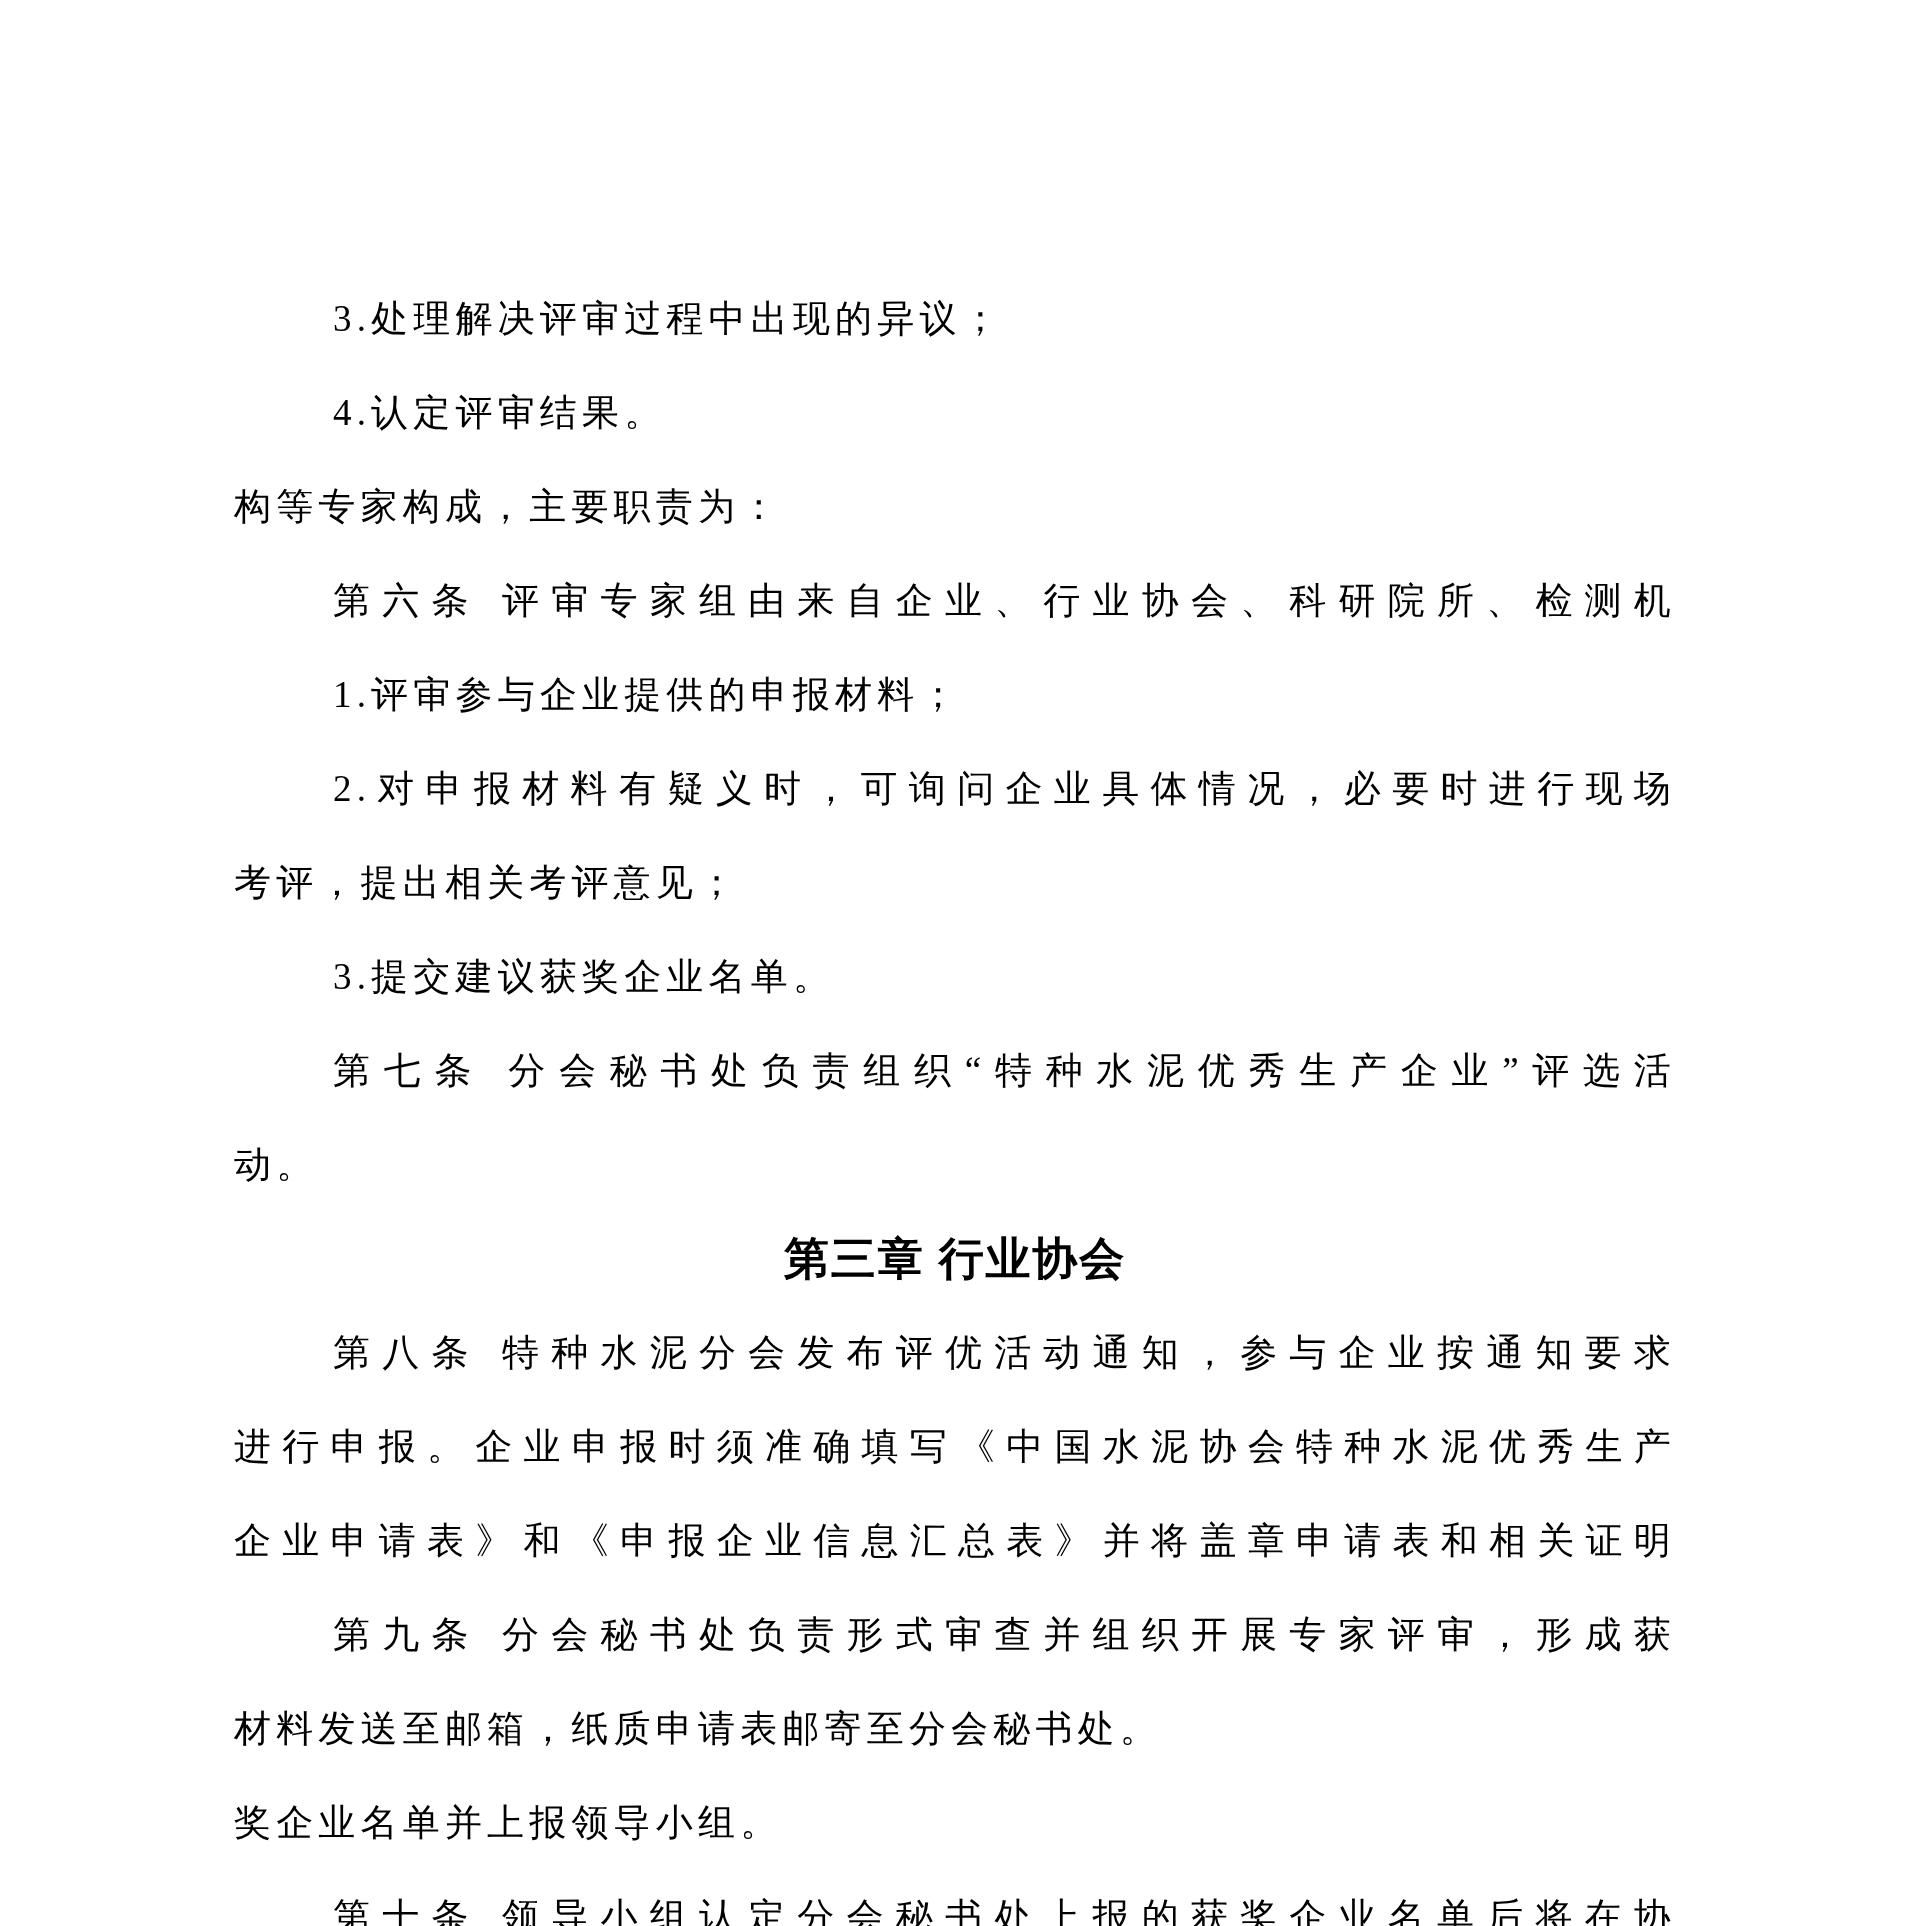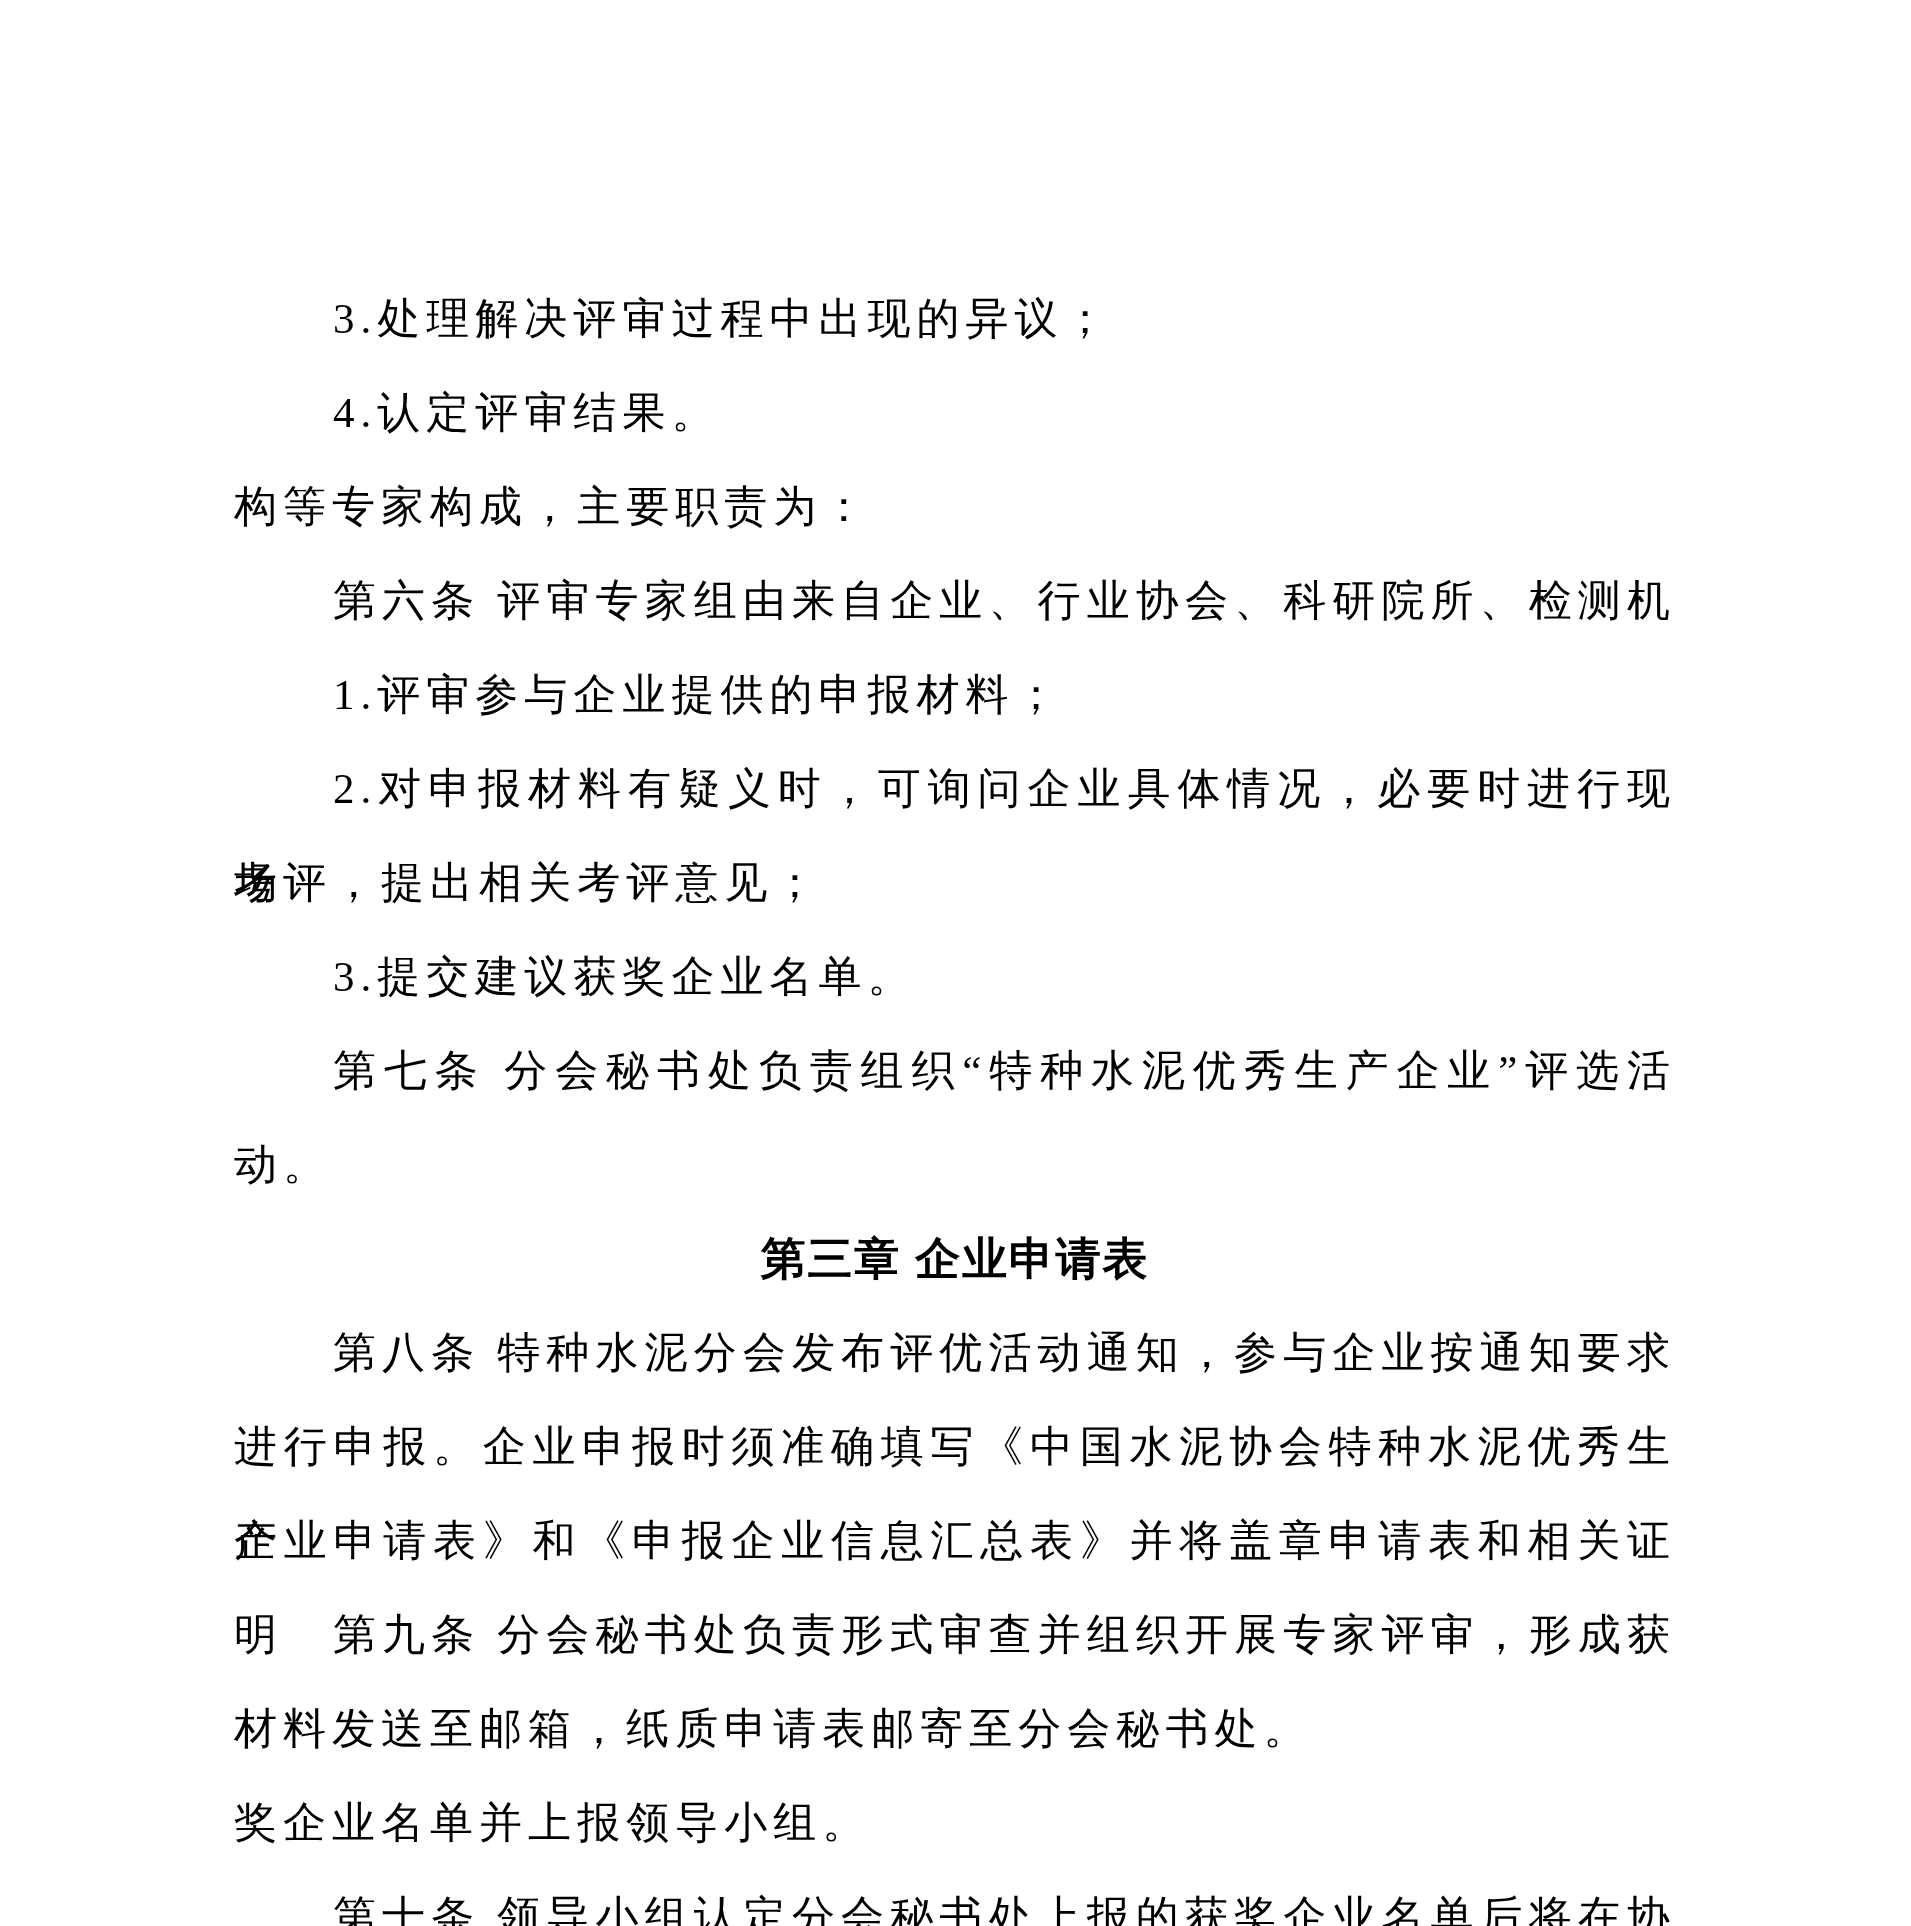--- a/index.html
+++ b/index.html
@@ -16,21 +16,21 @@
     font-family: "Liberation Serif", "DejaVu Serif", serif;
     overflow: hidden;
   }
   .doc-body {
     position: absolute;
     left: 234px;
     top: 272px;
     width: 1442px;
   }
   .line {
-    font-size: 43px;
+    font-size: 37px;
     line-height: 94px;
     height: 94px;
     letter-spacing: 0.14em;
     white-space: nowrap;
     text-align: left;
     color: #000000;
   }
   .line.justify {
     white-space: normal;
     text-align: justify;
@@ -58,21 +58,21 @@
       <div class="line indent">3.处理解决评审过程中出现的异议；</div>
       <div class="line indent">4.认定评审结果。</div>
       <div class="line">构等专家构成，主要职责为：</div>
       <div class="line indent justify">第六条 评审专家组由来自企业、行业协会、科研院所、检测机</div>
       <div class="line indent">1.评审参与企业提供的申报材料；</div>
       <div class="line indent justify">2.对申报材料有疑义时，可询问企业具体情况，必要时进行现场</div>
       <div class="line">考评，提出相关考评意见；</div>
       <div class="line indent">3.提交建议获奖企业名单。</div>
       <div class="line indent justify">第七条 分会秘书处负责组织“特种水泥优秀生产企业”评选活</div>
       <div class="line">动。</div>
-      <div class="line heading">第三章 企业申请表</div>
+      <div class="line heading">第三章 行业协会</div>
       <div class="line indent justify">第八条 特种水泥分会发布评优活动通知，参与企业按通知要求</div>
       <div class="line justify">进行申报。企业申报时须准确填写《中国水泥协会特种水泥优秀生产</div>
       <div class="line justify">企业申请表》和《申报企业信息汇总表》并将盖章申请表和相关证明</div>
       <div class="line indent justify">第九条 分会秘书处负责形式审查并组织开展专家评审，形成获</div>
       <div class="line">材料发送至邮箱，纸质申请表邮寄至分会秘书处。</div>
       <div class="line">奖企业名单并上报领导小组。</div>
       <div class="line indent justify">第十条 领导小组认定分会秘书处上报的获奖企业名单后将在协</div>
     </div>
 
 </div>

